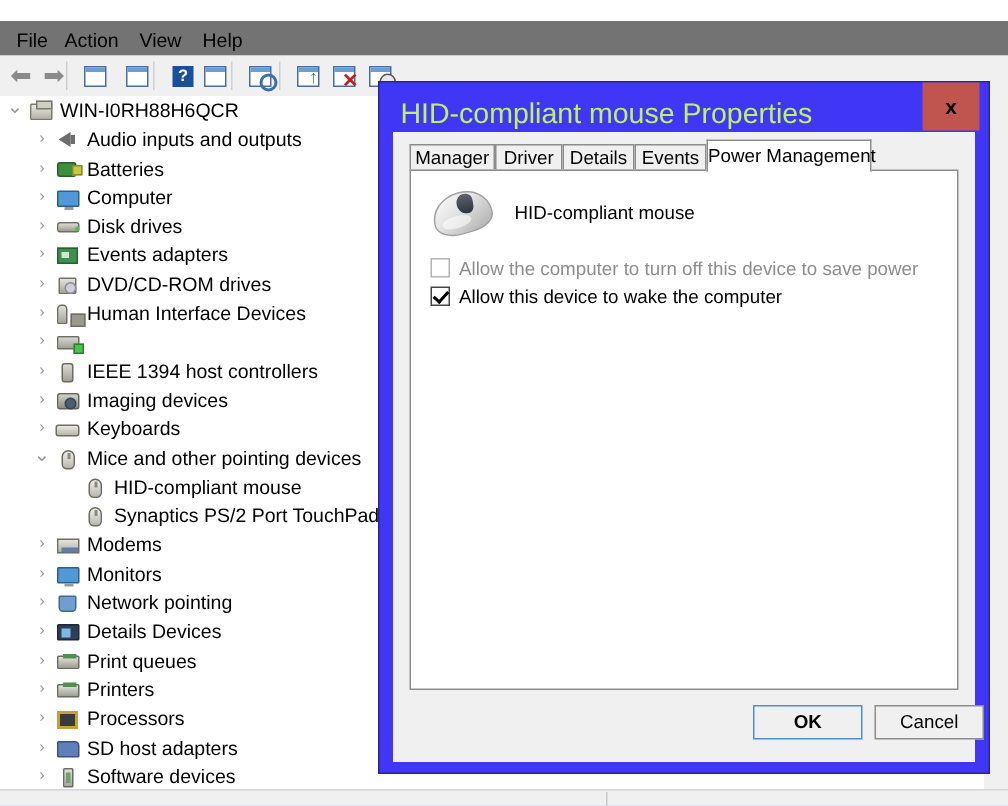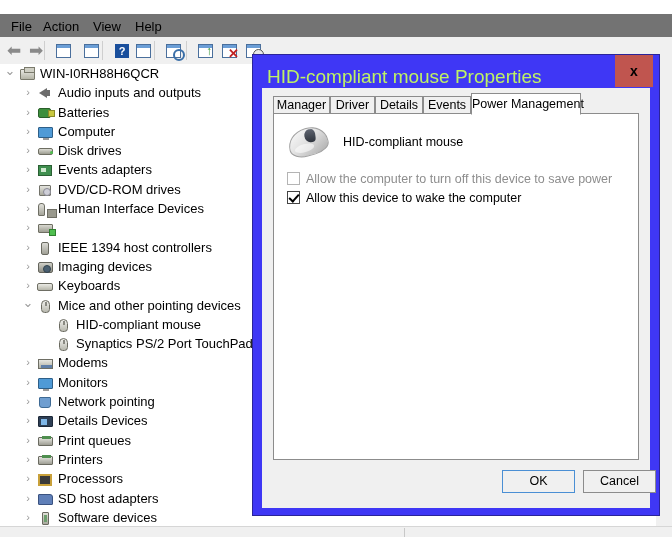--- a/index.html
+++ b/index.html
@@ -665,20 +665,20 @@
             </div>
             <div class="cbrow" style="top: 75px;">
               <div class="cbox checked"></div>
               <div class="cblabel enabled">Allow this device to wake the computer</div>
             </div>
           </div>
 
       </div>
 
       <div id="dlgbuttons">
-          <div class="dlg-btn primary" style="left: 240px; top: 382px;">OK</div>
+          <div class="dlg-btn primary" style="left: 240px; top: 382px; font-weight: bold;">OK</div>
           <div class="dlg-btn" style="left: 321px; top: 382px;">Cancel</div>
         </div>
 
     </div>
   </div>
 
 </div>
 
 </body></html>

